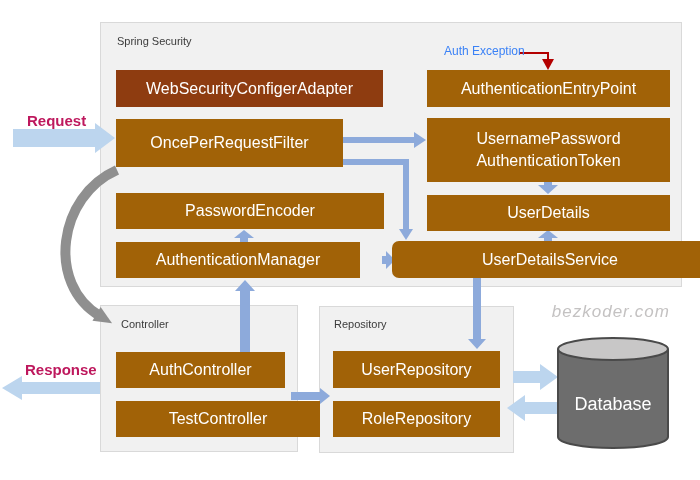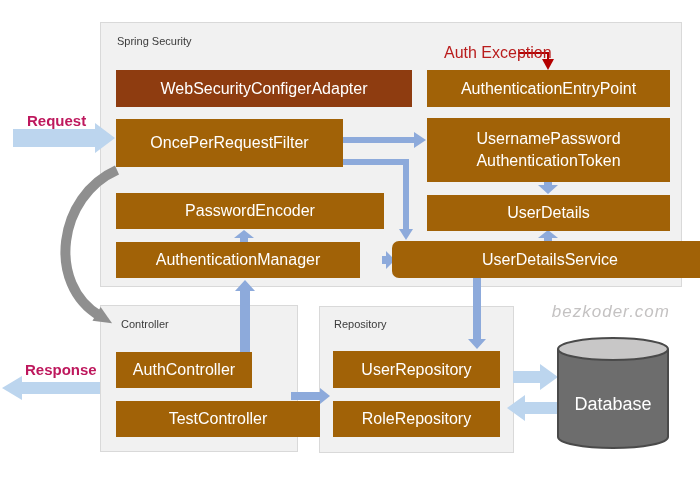--- a/index.html
+++ b/index.html
@@ -22,21 +22,21 @@
     font-size:16px;text-align:center;z-index:3;box-sizing:border-box;
     white-space:nowrap;
   }
   .brown{background:#8e3c10;}
   .two-line{flex-direction:column;line-height:1.4;}
   .flow-label{
     position:absolute;font-size:15px;font-weight:bold;color:#be185d;
     z-index:3;white-space:nowrap;
   }
   .exception-label{
-    position:absolute;font-size:16px;color:#b91c1c;z-index:3;white-space:nowrap;
+    position:absolute;font-size:12px;color:#3b82f6;z-index:3;white-space:nowrap;
   }
   .watermark{
     position:absolute;font-size:17px;font-style:italic;color:#c4c2c2;
     z-index:3;letter-spacing:1px;white-space:nowrap;
   }
   .db-label{
     position:absolute;color:#ffffff;font-size:18px;z-index:3;
     width:110px;text-align:center;white-space:nowrap;
   }
 </style>
@@ -79,33 +79,33 @@
     <polygon points="542,59 554,59 548,70" fill="#b30000"></polygon>
 
     <path d="M558,349 v88 a55,11 0 0 0 110,0 v-88" fill="#6d6d6d" stroke="#4a4a4a" stroke-width="2"></path>
     <ellipse cx="613" cy="349" rx="55" ry="11" fill="#c8c7c7" stroke="#4a4a4a" stroke-width="2"></ellipse>
   </svg>
 
   <div class="container-title" style="left:117px;top:35px;">Spring Security</div>
   <div class="container-title" style="left:121px;top:318px;">Controller</div>
   <div class="container-title" style="left:334px;top:318px;">Repository</div>
 
-  <div class="gbox brown" style="left:116px;top:70px;width:296px;height:37px;">WebSecurityConfigerAdapter</div>
+  <div class="gbox brown" style="left:116px;top:70px;width:267px;height:37px;">WebSecurityConfigerAdapter</div>
   <div class="gbox" style="left:427px;top:70px;width:243px;height:37px;">AuthenticationEntryPoint</div>
   <div class="gbox" style="left:116px;top:119px;width:227px;height:48px;">OncePerRequestFilter</div>
   <div class="gbox two-line" style="left:427px;top:118px;width:243px;height:64px;">
     <div>UsernamePassword</div>
     <div>AuthenticationToken</div>
   </div>
   <div class="gbox" style="left:116px;top:193px;width:268px;height:36px;">PasswordEncoder</div>
   <div class="gbox" style="left:427px;top:195px;width:243px;height:36px;">UserDetails</div>
   <div class="gbox" style="left:116px;top:242px;width:244px;height:36px;">AuthenticationManager</div>
   <div class="gbox" style="left:392px;top:241px;width:316px;height:37px;border-radius:7px;">UserDetailsService</div>
 
-  <div class="gbox" style="left:116px;top:352px;width:136px;height:36px;">AuthController</div>
+  <div class="gbox" style="left:116px;top:352px;width:169px;height:36px;">AuthController</div>
   <div class="gbox" style="left:116px;top:401px;width:204px;height:36px;">TestController</div>
 
   <div class="gbox" style="left:333px;top:351px;width:167px;height:37px;">UserRepository</div>
   <div class="gbox" style="left:333px;top:401px;width:167px;height:36px;">RoleRepository</div>
 
   <div class="flow-label" style="left:27px;top:112px;">Request</div>
   <div class="flow-label" style="left:25px;top:361px;">Response</div>
   <div class="exception-label" style="left:444px;top:44px;">Auth Exception</div>
   <div class="watermark" style="left:545px;top:302px;width:125px;text-align:right;">bezkoder.com</div>
   <div class="db-label" style="left:558px;top:394px;">Database</div>

